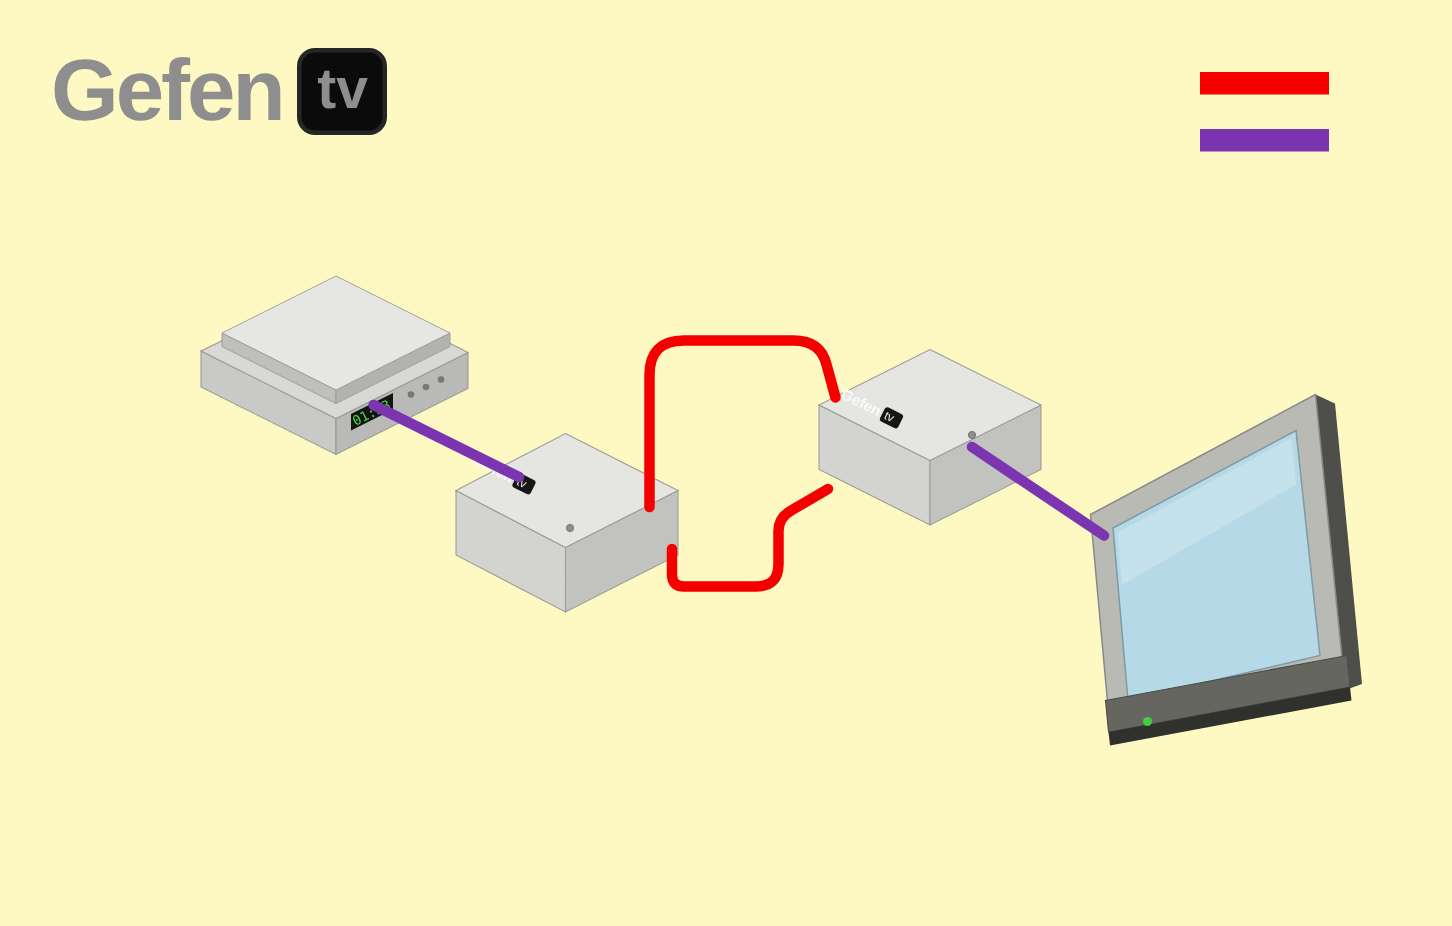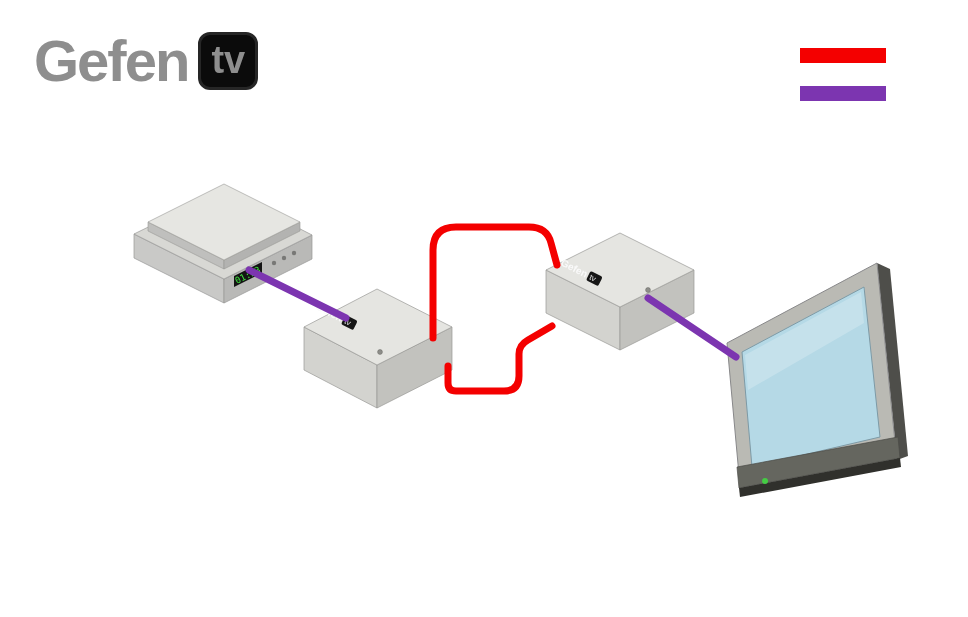--- a/index.html
+++ b/index.html
@@ -1,18 +1,18 @@
 <!DOCTYPE html>
 <html><head>
 <meta charset="utf-8">
 <style>
   html,body{margin:0;padding:0;background:#000;}
   body{width:968px;height:617px;position:relative;overflow:hidden;
        font-family:"Liberation Sans",sans-serif;}
-  .canvas{position:absolute;inset:0;background:#ffffff;}
+  .canvas{position:absolute;inset:0;background:#fef9c3;}
   
   .logo{position:absolute;left:34px;top:32px;display:flex;align-items:center;gap:10px;}
   .logo .brand{font-size:58px;font-weight:bold;color:#8e8e8e;letter-spacing:-2px;line-height:1;}
   .logo .tvbox{width:54px;height:52px;background:#0b0b0b;border:3px solid #262626;
                border-radius:12px;display:flex;align-items:center;justify-content:center;}
   .logo .tvbox span{font-size:38px;font-weight:bold;color:#8e8e8e;line-height:1;margin-top:-3px;}
   
   .legend{position:absolute;left:797px;top:45px;}
   
   .diagram{position:absolute;left:0;top:0;}

